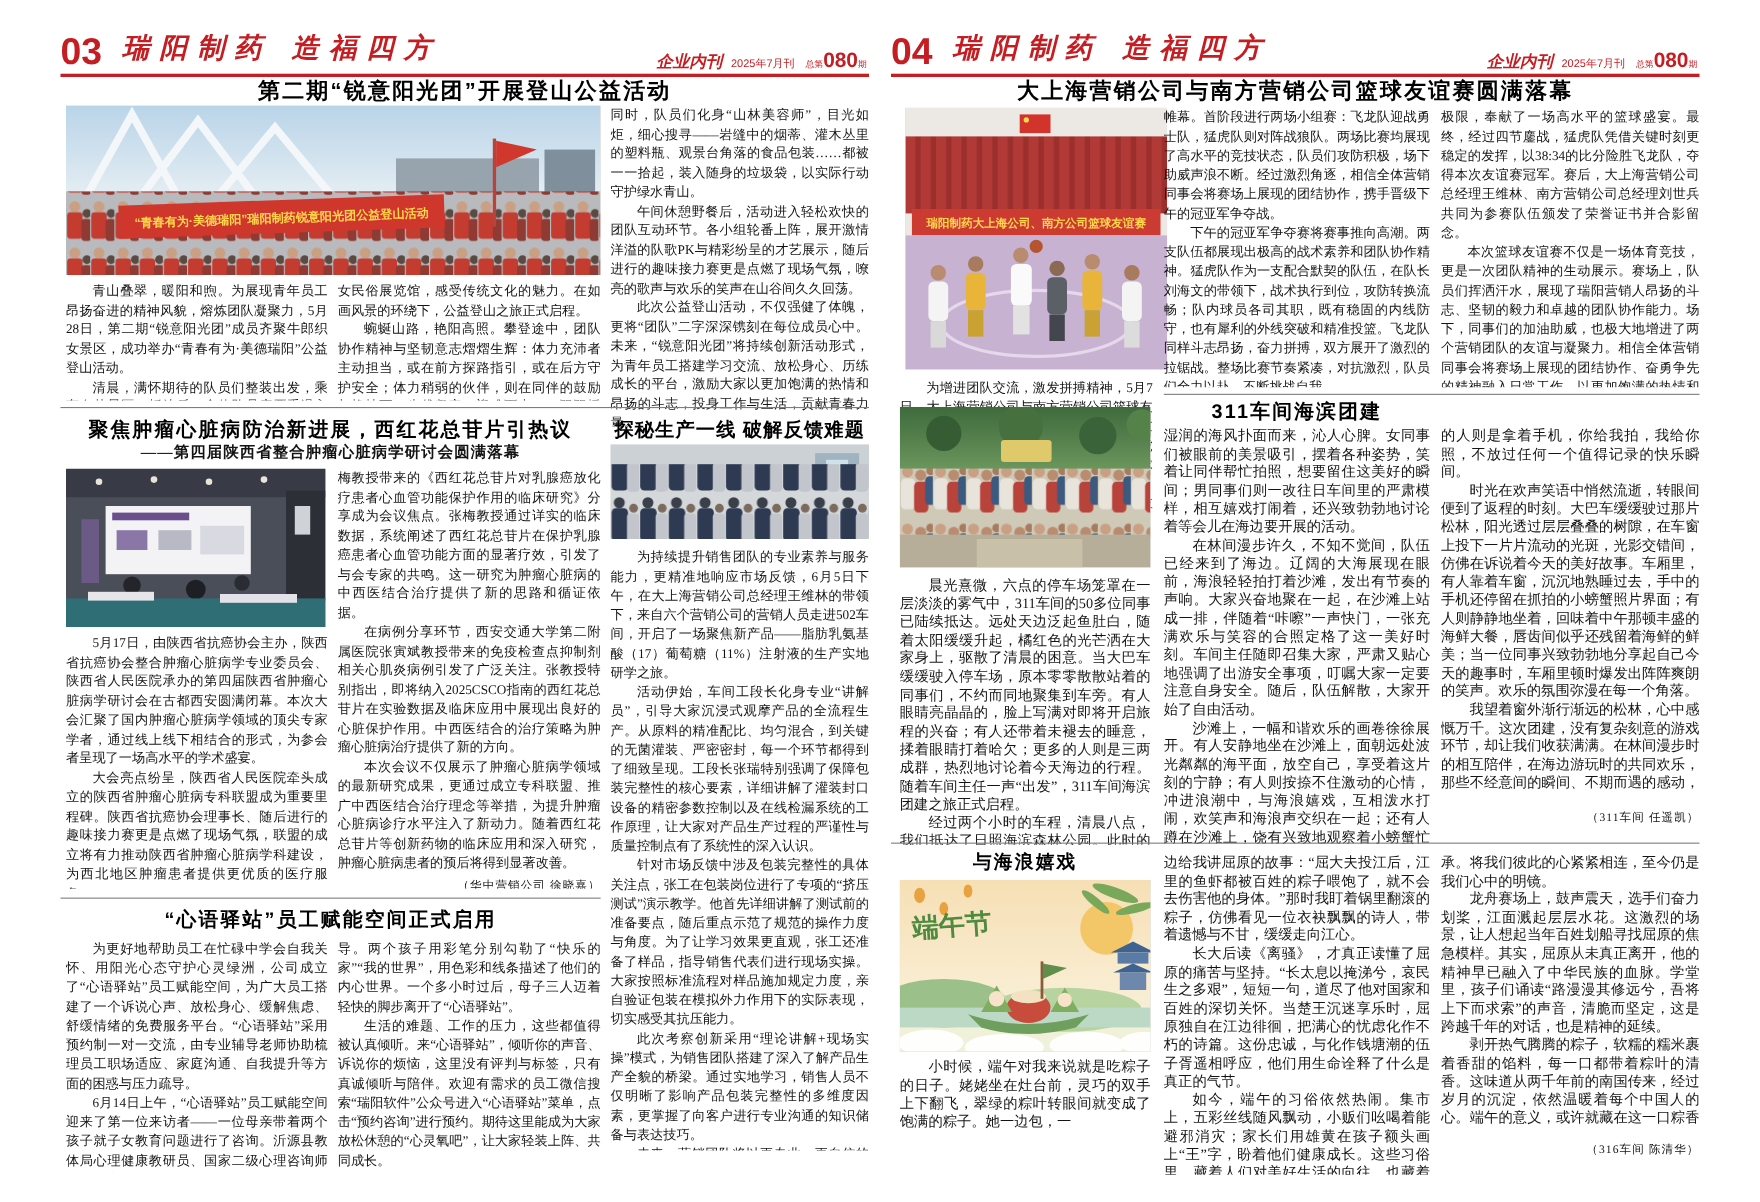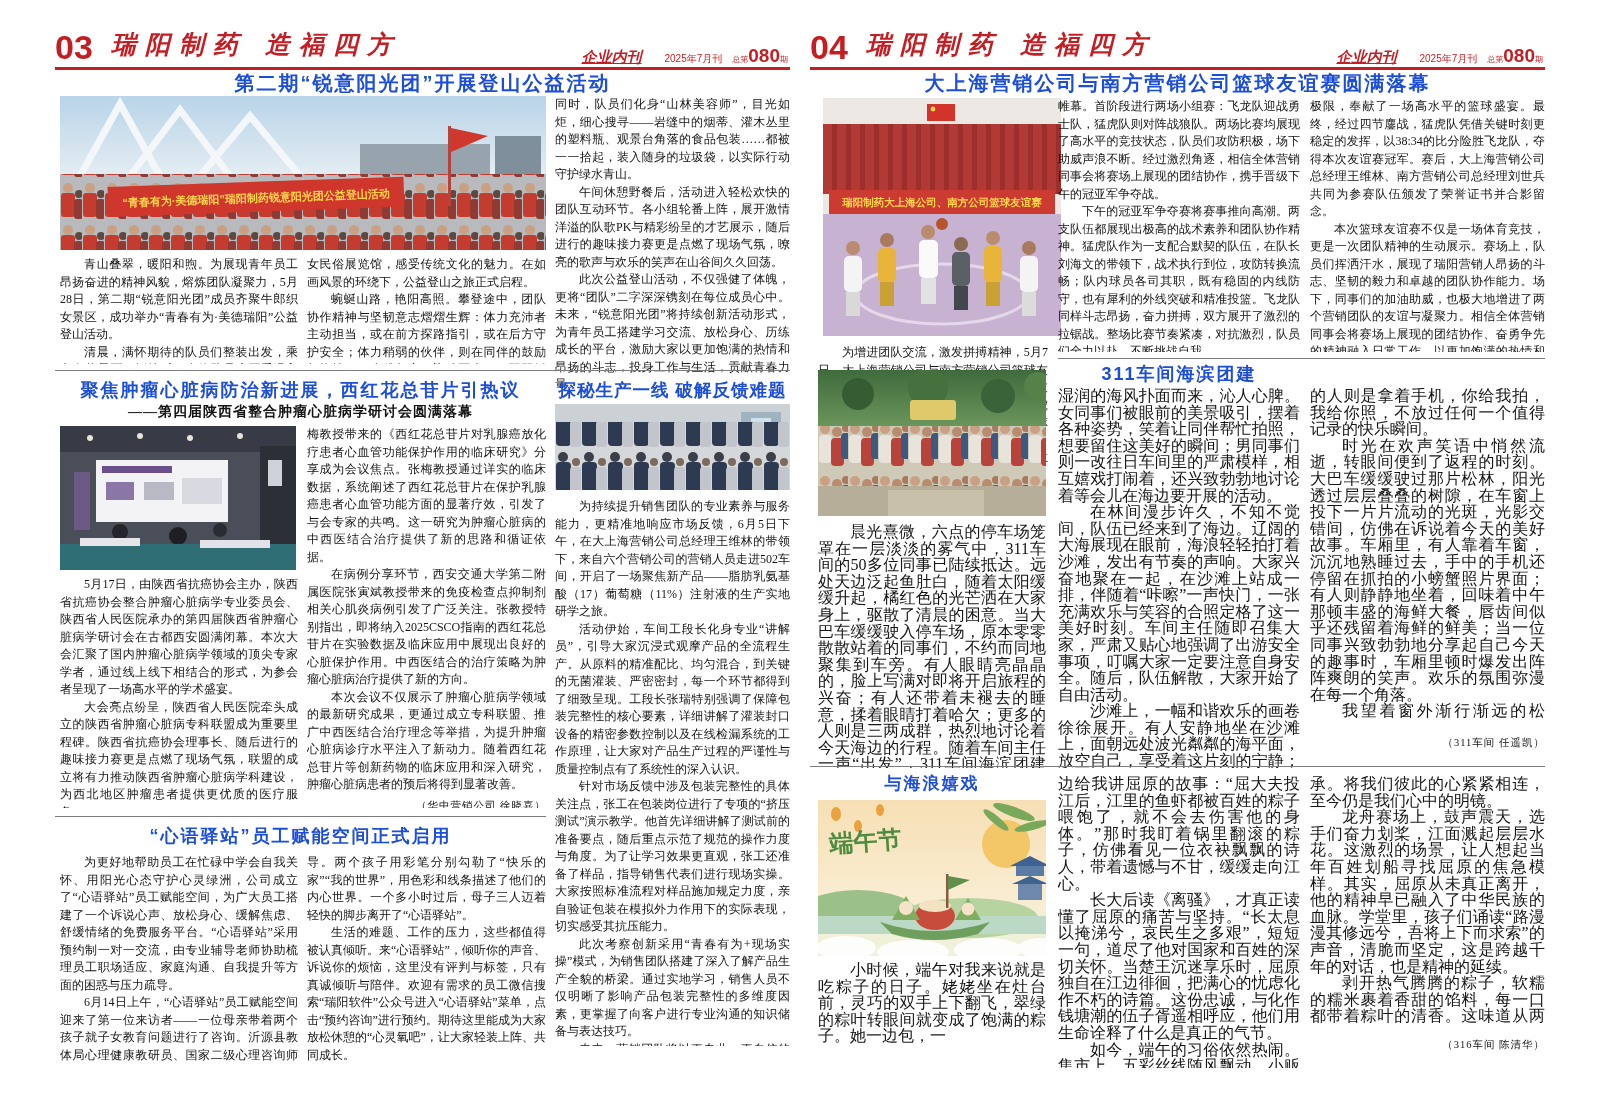--- a/index.html
+++ b/index.html
@@ -7,35 +7,35 @@
   body{width:1600px;height:1093px;background:#ffffff;position:relative;
        font-family:"Liberation Serif","DejaVu Serif",serif;color:var(--ink);}
   .page{position:absolute;top:40px;width:735px;height:1030px;}
   
   .phead{position:absolute;top:0;left:0;width:735px;height:27px;border-bottom:3px solid var(--red);}
   .pnum{position:absolute;left:0;top:-10px;font:bold 34px/1 "Liberation Sans",sans-serif;color:var(--red);}
   .brandwrap{position:absolute;left:56px;top:-8px;color:var(--red);
              font:bold italic 25px/1 "Liberation Serif",serif;letter-spacing:9px;white-space:nowrap;}
   .slogan{margin-left:18px;}
   .jinfo{position:absolute;right:2px;bottom:1px;color:var(--red);white-space:nowrap;}
-  .journal{font:bold italic 15px/1 "Liberation Serif",serif;margin-right:19px;text-decoration:underline;}
+  .journal{font:bold italic 15px/1 "Liberation Serif",serif;margin-right:4px;}
   .idate{font:10px/1 "Liberation Sans",sans-serif;margin-right:6px;}
   .ilabel{font:8px/1 "Liberation Sans",sans-serif;}
   .ino{font:bold 19px/1 "Liberation Sans",sans-serif;}
   
   .t1{position:absolute;width:735px;text-align:center;font:bold 20px/1.15 "Liberation Sans",sans-serif;
-      color:#1d4ed8;letter-spacing:2px;}
+      color:#000000;letter-spacing:2px;}
   .t2{font-size:18px;}
   .t3{width:235px;font-size:17.5px;letter-spacing:1px;}
   .t4{width:228px;font-size:17px;}
   .sub{position:absolute;width:735px;text-align:center;font:bold 14px/1.2 "Liberation Serif",serif;letter-spacing:1px;}
   .col{position:absolute;overflow:hidden;text-align:justify;font-size:12px;line-height:17.5px;}
   .col p{margin:0;text-indent:2em;}
   .col p.c{text-indent:0;}
-  .tight{font-size:16px;line-height:16.6px;}
+  .tight{font-size:13px;line-height:16.6px;}
   .sig{text-align:right;font-size:10.5px;letter-spacing:1px;margin-top:3px;font-family:"Liberation Serif",serif;}
   .sigline{position:absolute;text-align:right;font-size:10.5px;letter-spacing:1px;}
   .hr{position:absolute;border-top:1px solid #7d7d7d;height:0;}
   .photo{position:absolute;overflow:hidden;background:#d8d8d8;}
   .photo svg{display:block;}
 </style>
 </head>
 <body>
 
 <div class="page" style="left:55px;">
@@ -162,21 +162,21 @@
       <rect width="235" height="20" fill="#ccd1d5"></rect>
       <rect x="186" y="8" width="40" height="54" fill="#9fb4c0"></rect>
       <rect x="196" y="14" width="20" height="26" fill="#cfe2ea"></rect>
       <rect x="0" y="18" width="235" height="68" fill="url(#crowd2)"></rect>
     </svg>
   </div>
   <div class="col" style="left:500px;top:458px;width:235px;height:548px;">
     <p>为持续提升销售团队的专业素养与服务能力，更精准地响应市场反馈，6月5日下午，在大上海营销公司总经理王维林的带领下，来自六个营销公司的营销人员走进502车间，开启了一场聚焦新产品——脂肪乳氨基酸（17）葡萄糖（11%）注射液的生产实地研学之旅。</p>
     <p>活动伊始，车间工段长化身专业“讲解员”，引导大家沉浸式观摩产品的全流程生产。从原料的精准配比、均匀混合，到关键的无菌灌装、严密密封，每一个环节都得到了细致呈现。工段长张瑞特别强调了保障包装完整性的核心要素，详细讲解了灌装封口设备的精密参数控制以及在线检漏系统的工作原理，让大家对产品生产过程的严谨性与质量控制点有了系统性的深入认识。</p>
     <p>针对市场反馈中涉及包装完整性的具体关注点，张工在包装岗位进行了专项的“挤压测试”演示教学。他首先详细讲解了测试前的准备要点，随后重点示范了规范的操作力度与角度。为了让学习效果更直观，张工还准备了样品，指导销售代表们进行现场实操。大家按照标准流程对样品施加规定力度，亲自验证包装在模拟外力作用下的实际表现，切实感受其抗压能力。</p>
-    <p>此次考察创新采用“青春有为+现场实操”模式，为销售团队搭建了深入了解产品生产全貌的桥梁。通过实地学习，销售人员不仅明晰了影响产品包装完整性的多维度因素，更掌握了向客户进行专业沟通的知识储备与表达技巧。</p>
+    <p>此次考察创新采用“理论讲解+现场实操”模式，为销售团队搭建了深入了解产品生产全貌的桥梁。通过实地学习，销售人员不仅明晰了影响产品包装完整性的多维度因素，更掌握了向客户进行专业沟通的知识储备与表达技巧。</p>
     <p>未来，营销团队将以更专业、更自信的姿态服务市场。在严格执行客户服务政策的同时，将主动从“生产工艺控制”“物流防护优化建议”“仓储管理要点”等多维度为客户提供系统性的解答与支持，并将协同生产部门建立更完善的问题反馈与溯源机制，共同推动产品质量与客户服务体验的持续提升。</p>
 
   </div>
 </div>
 
 <div class="page" style="left:810px;">
   <div class="phead">
     <span class="pnum">04</span>
     <span class="brandwrap"><span>瑞阳制药</span><span class="slogan">造福四方</span></span>
     <span class="jinfo">

